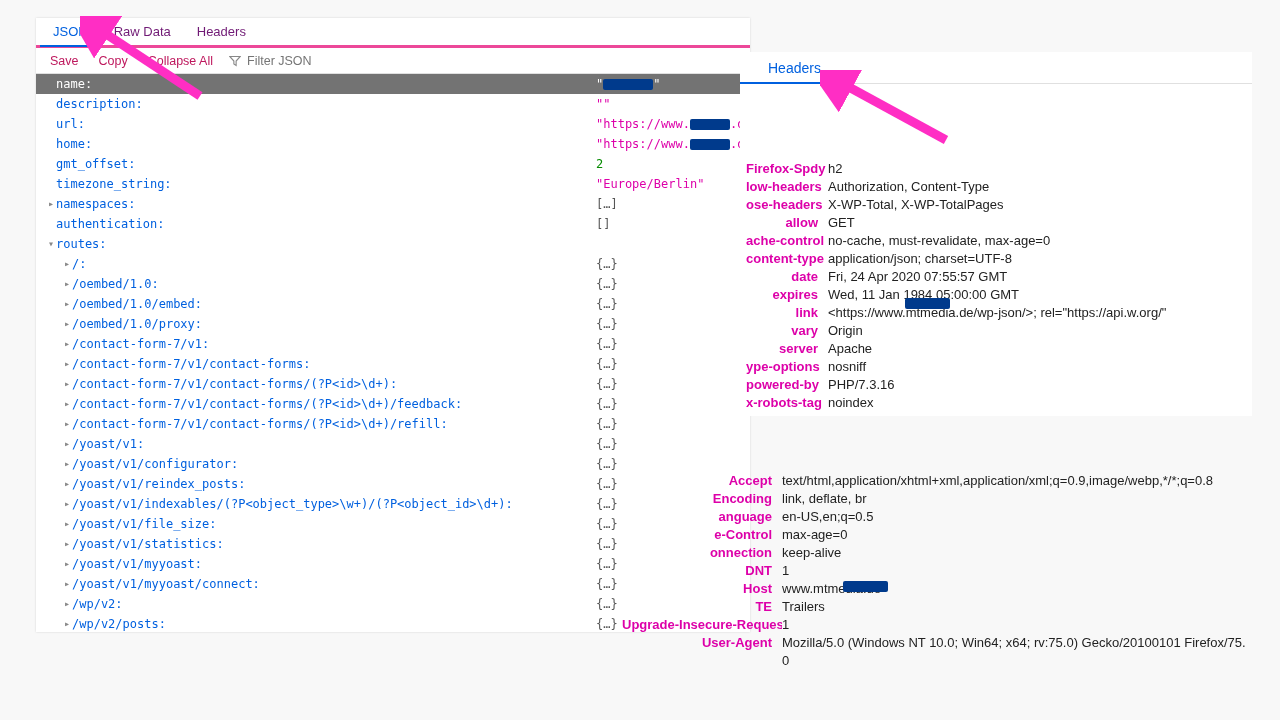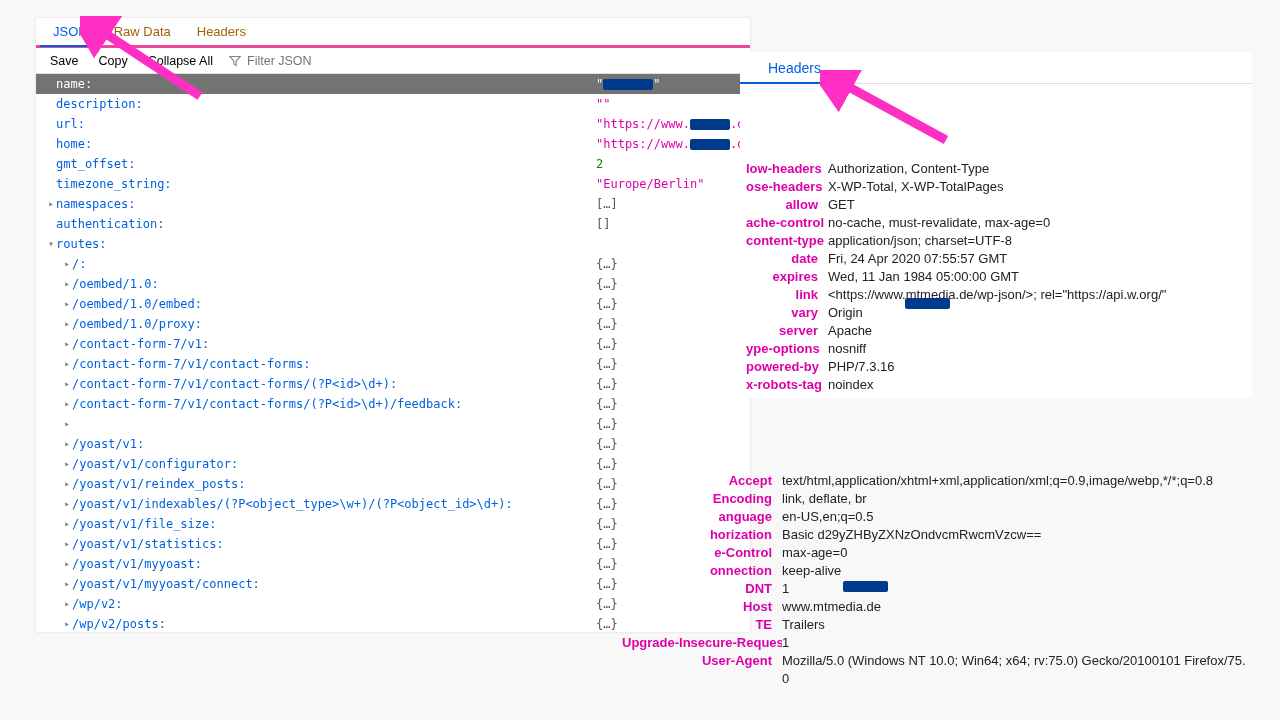--- a/index.html
+++ b/index.html
@@ -25,41 +25,41 @@
   .tabs {
     display: flex;
     height: 30px;
     border-bottom: 3px solid #ec4899;
     align-items: center;
     padding: 0 4px;
   }
   .tab {
     padding: 6px 13px;
     font-size: 13px;
-    color: #a16207;
+    color: #701a75;
     cursor: pointer;
   }
   .tab.active {
     color: #0060df;
     border-bottom: 2px solid #0060df;
     margin-bottom: -1px;
   }
 
   .toolbar {
     display: flex;
     height: 26px;
     align-items: center;
     padding: 0 4px;
     border-bottom: 1px solid #e0e0e0;
     font-size: 12.5px;
   }
   .tool-btn {
     padding: 3px 10px;
     cursor: pointer;
-    color: #000000;
+    color: #be185d;
   }
   .filter-wrap {
     display: flex;
     align-items: center;
     padding: 0 6px;
     color: #888;
   }
   .filter-wrap svg { margin-right: 4px; }
   .filter-input {
     border: none;
@@ -310,20 +310,21 @@
           <span style="display: inline-block; width: 16px;"></span>
           <span class="tw">▸</span>
           <span class="key">/contact-form-7/v1/contact-forms/(?P&lt;id&gt;\d+)/feedback:</span>
         </div>
         <div class="jcol-val"><span class="arr">{…}</span></div>
       </div>
       <div class="json-row">
         <div class="jcol-key">
           <span style="display: inline-block; width: 16px;"></span>
           <span class="tw">▸</span>
+          <span class="key">/contact-form-7/v1/contact-forms/(?P&lt;id&gt;\d+)/refill:</span>
         </div>
         <div class="jcol-val"><span class="arr">{…}</span></div>
       </div>
       <div class="json-row">
         <div class="jcol-key">
           <span style="display: inline-block; width: 16px;"></span>
           <span class="tw">▸</span>
           <span class="key">/yoast/v1:</span>
         </div>
         <div class="jcol-val"><span class="arr">{…}</span></div>
@@ -403,20 +404,24 @@
     </div>
 </div>
 
 <div class="right-panel">
   <div class="right-tabs">
     <div class="right-tab">Headers</div>
   </div>
   <div style="height:72px"></div>
   <div class="headers-block" id="resp-headers">
       <div class="hrow">
+        <div class="hname" style="flex-basis: 82px;">Firefox-Spdy</div>
+        <div class="hval">h2</div>
+      </div>
+      <div class="hrow">
         <div class="hname" style="flex-basis: 82px;">low-headers</div>
         <div class="hval">Authorization, Content-Type</div>
       </div>
       <div class="hrow">
         <div class="hname" style="flex-basis: 82px;">ose-headers</div>
         <div class="hval">X-WP-Total, X-WP-TotalPages</div>
       </div>
       <div class="hrow">
         <div class="hname" style="flex-basis: 82px;">allow</div>
         <div class="hval">GET</div>
@@ -470,24 +475,20 @@
         <div class="hname" style="flex-basis: 160px;">Accept</div>
         <div class="hval">text/html,application/xhtml+xml,application/xml;q=0.9,image/webp,*/*;q=0.8</div>
       </div>
       <div class="hrow">
         <div class="hname" style="flex-basis: 160px;">Encoding</div>
         <div class="hval">link, deflate, br</div>
       </div>
       <div class="hrow">
         <div class="hname" style="flex-basis: 160px;">anguage</div>
         <div class="hval">en-US,en;q=0.5</div>
-      </div>
-      <div class="hrow">
-        <div class="hname" style="flex-basis: 160px;">horization</div>
-        <div class="hval">Basic d29yZHByZXNzOndvcmRwcmVzcw==</div>
       </div>
       <div class="hrow">
         <div class="hname" style="flex-basis: 160px;">e-Control</div>
         <div class="hval">max-age=0</div>
       </div>
       <div class="hrow">
         <div class="hname" style="flex-basis: 160px;">onnection</div>
         <div class="hval">keep-alive</div>
       </div>
       <div class="hrow">

